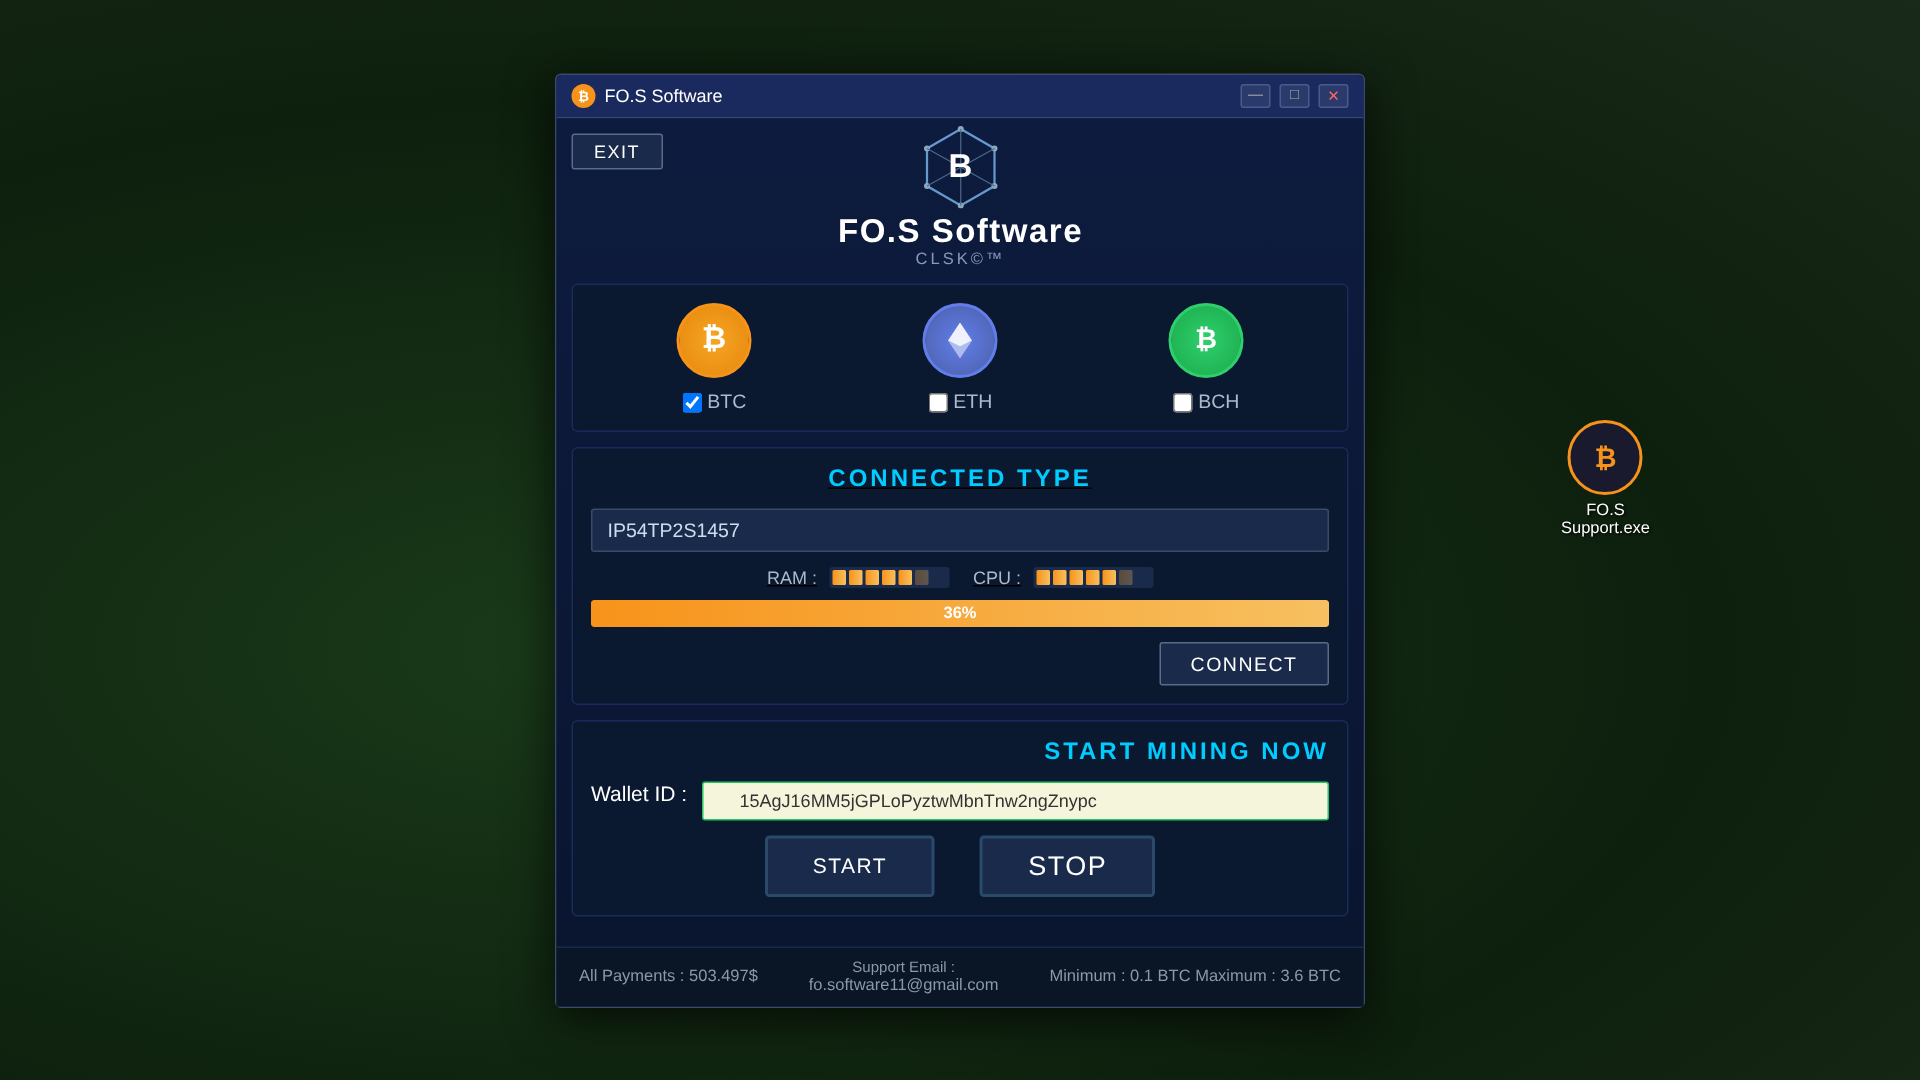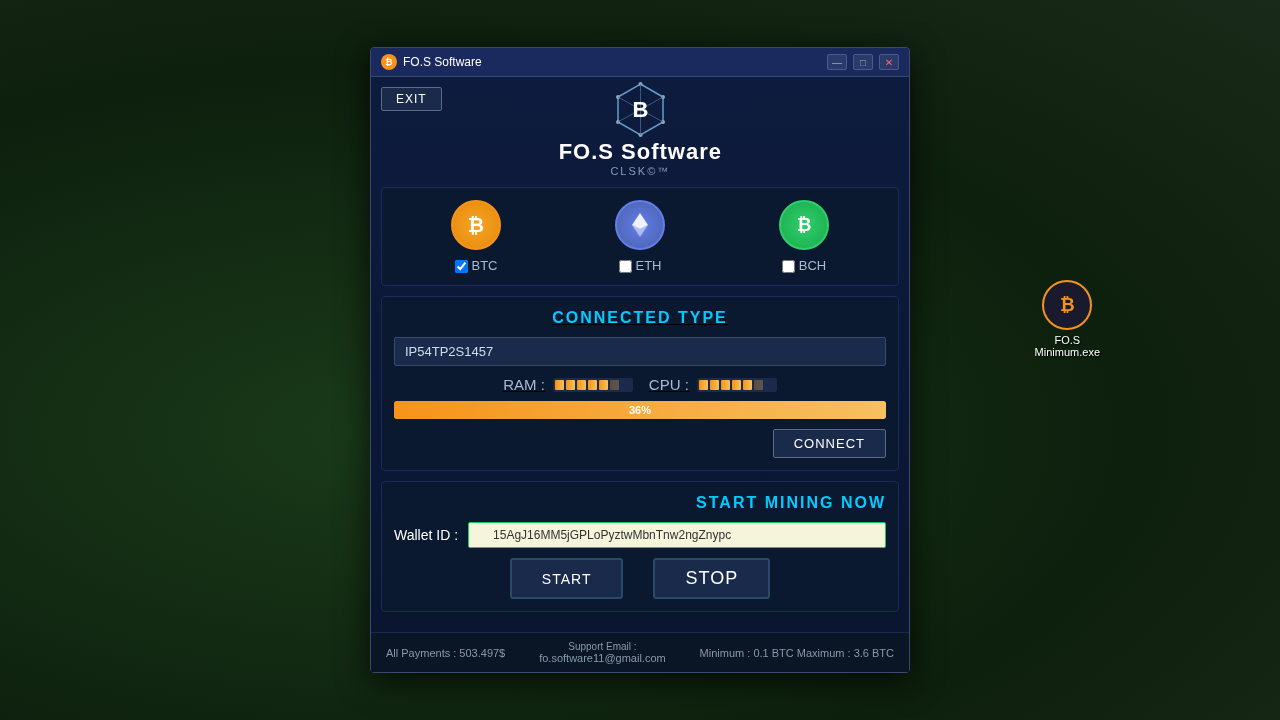--- a/index.html
+++ b/index.html
@@ -247,21 +247,21 @@
       margin-bottom: 8px;
       justify-content: center;
     }
     .resource-item {
       display: flex;
       align-items: center;
       gap: 8px;
     }
     .resource-label {
       color: #aabbcc;
-      font-size: 15px;
+      font-size: 12px;
     }
     .resource-bar {
       width: 80px;
       height: 14px;
       background: #1a2a4a;
       border-radius: 2px;
       overflow: hidden;
       display: flex;
       gap: 2px;
       padding: 2px;
@@ -321,21 +321,20 @@
     .mining-title {
       color: #00ccff;
       font-size: 16px;
       font-weight: bold;
       text-align: right;
       letter-spacing: 2px;
       margin-bottom: 10px;
     }
     .wallet-row {
       display: flex;
-      align-items: center;
       gap: 10px;
       margin-bottom: 10px;
     }
     .wallet-label {
       color: white;
       font-size: 14px;
       white-space: nowrap;
     }
     .wallet-input {
       flex: 1;
@@ -399,21 +398,21 @@
     }
   </style>
 </head>
 <body>
 
 <div class="desktop-icon">
   <div class="desktop-icon-circle">
     <span style="color:#f7931a; font-weight:bold; font-size:18px;">₿</span>
   </div>
   <div class="desktop-icon-label" style="white-space:pre-line;">FO.S
-Minimum.exe</div>
+Support.exe</div>
 </div>
 
 <div class="window">
 
   <div class="title-bar">
     <div class="title-bar-left">
       <div class="title-bar-icon">₿</div>
       <span class="title-bar-title">FO.S Software</span>
     </div>
     <div class="title-bar-controls">

